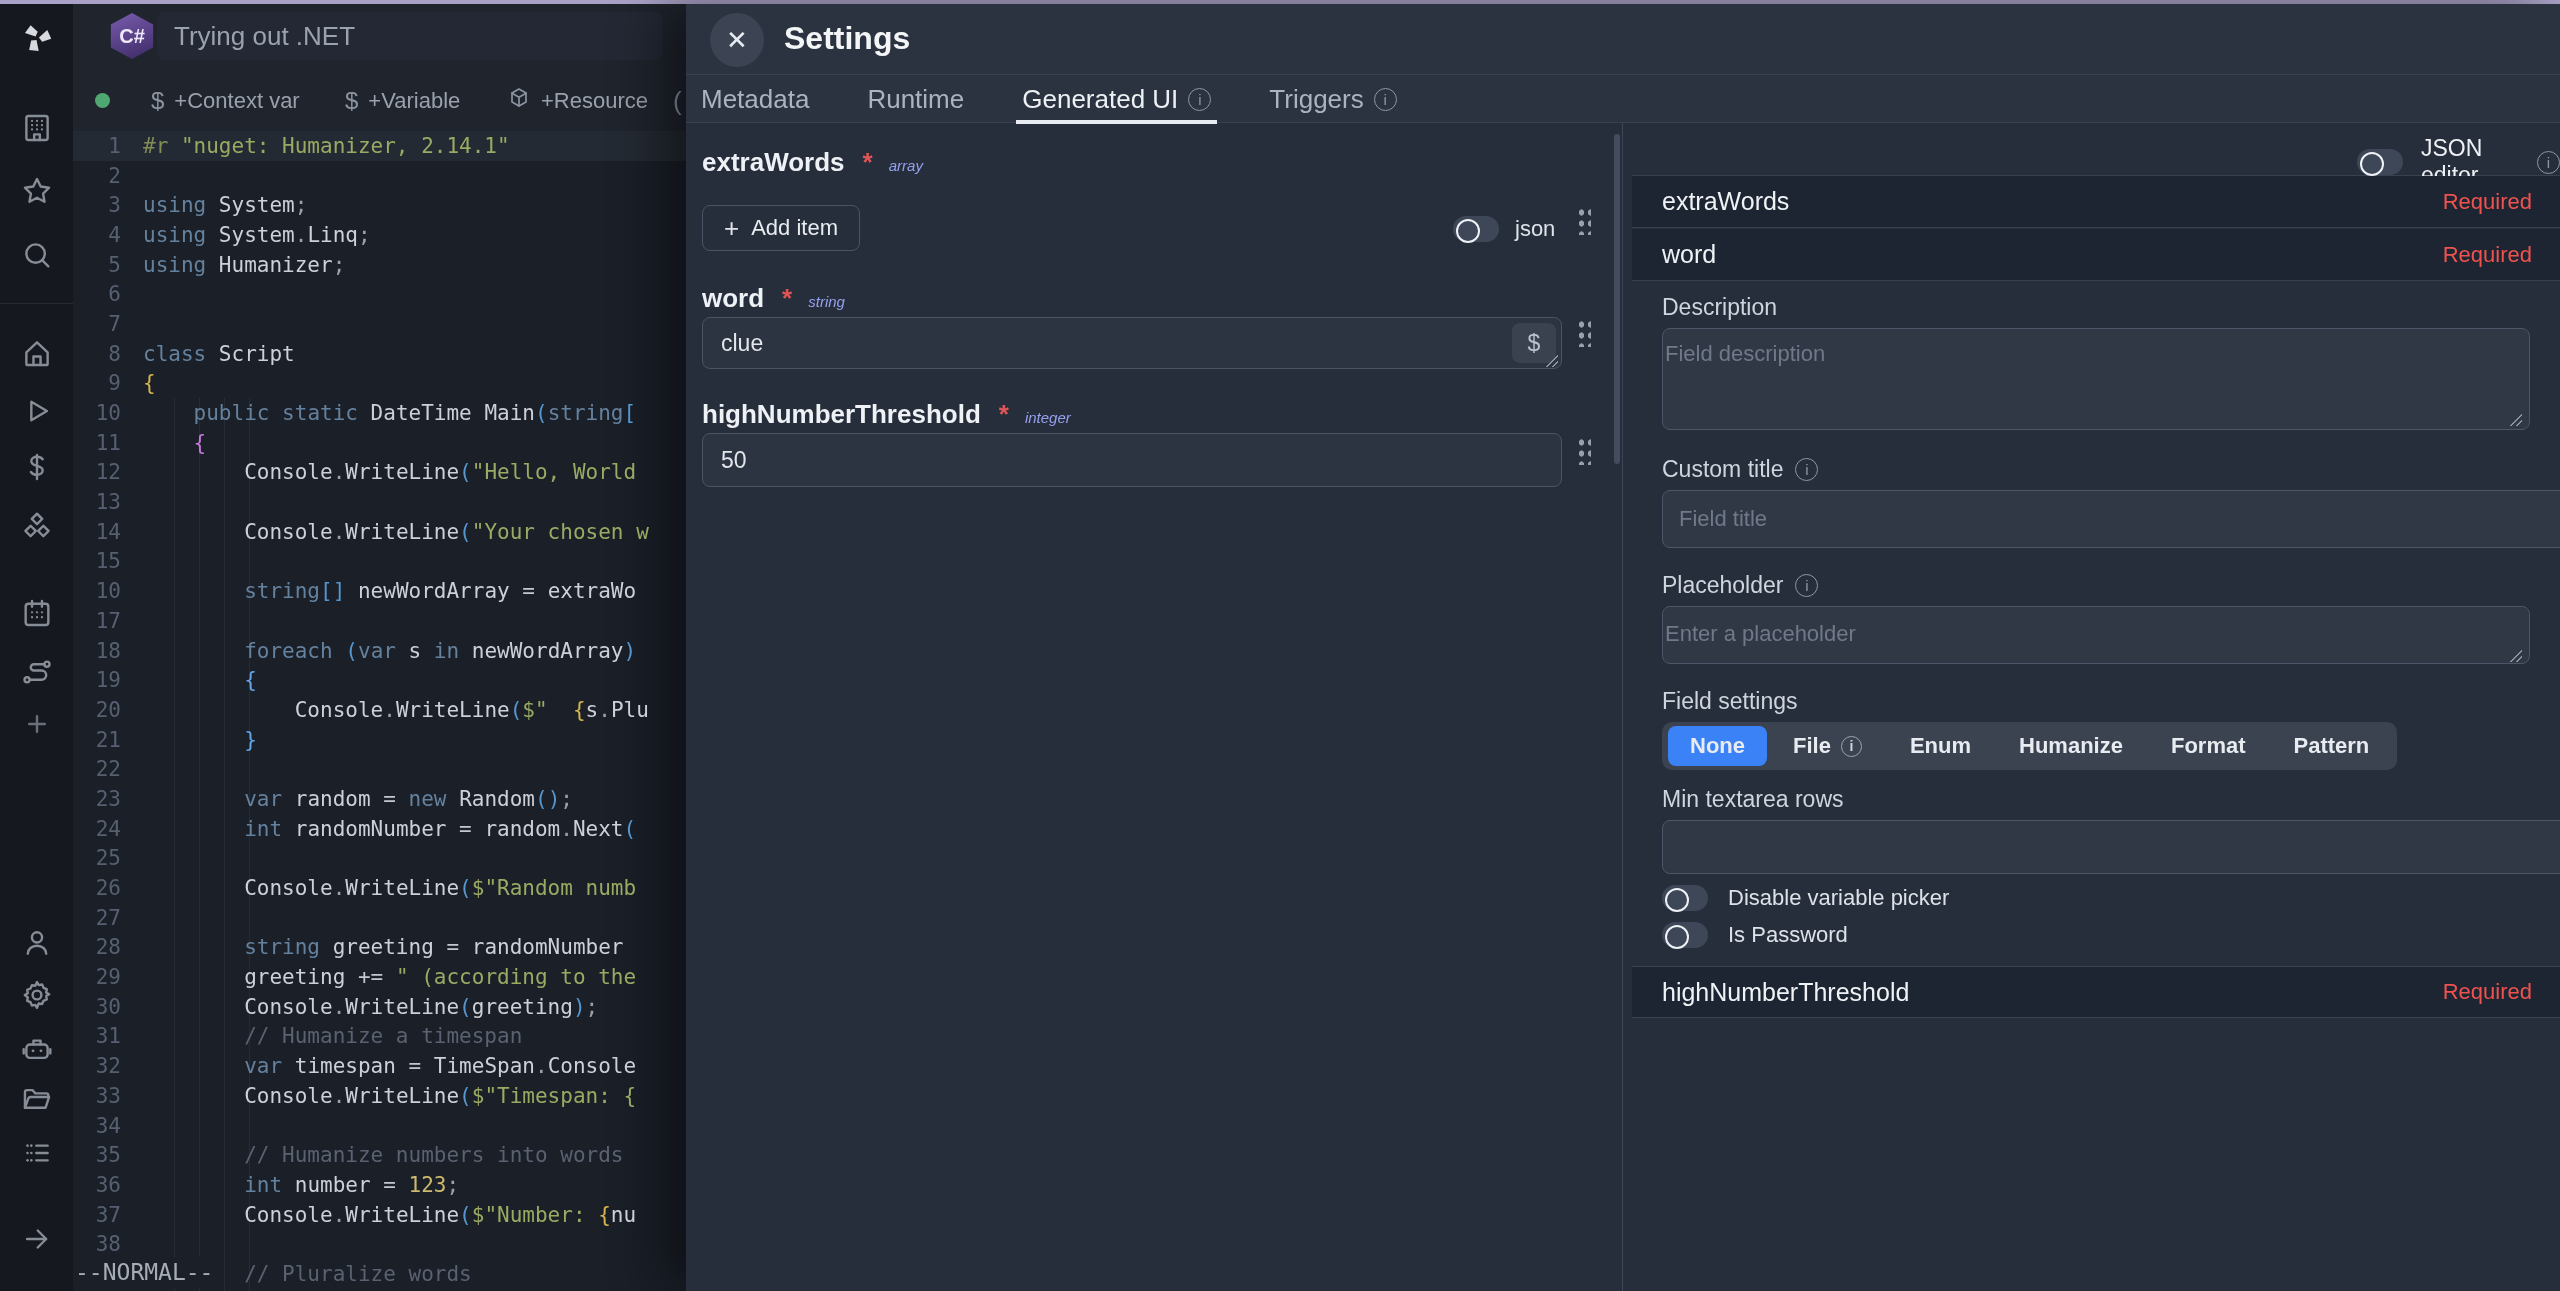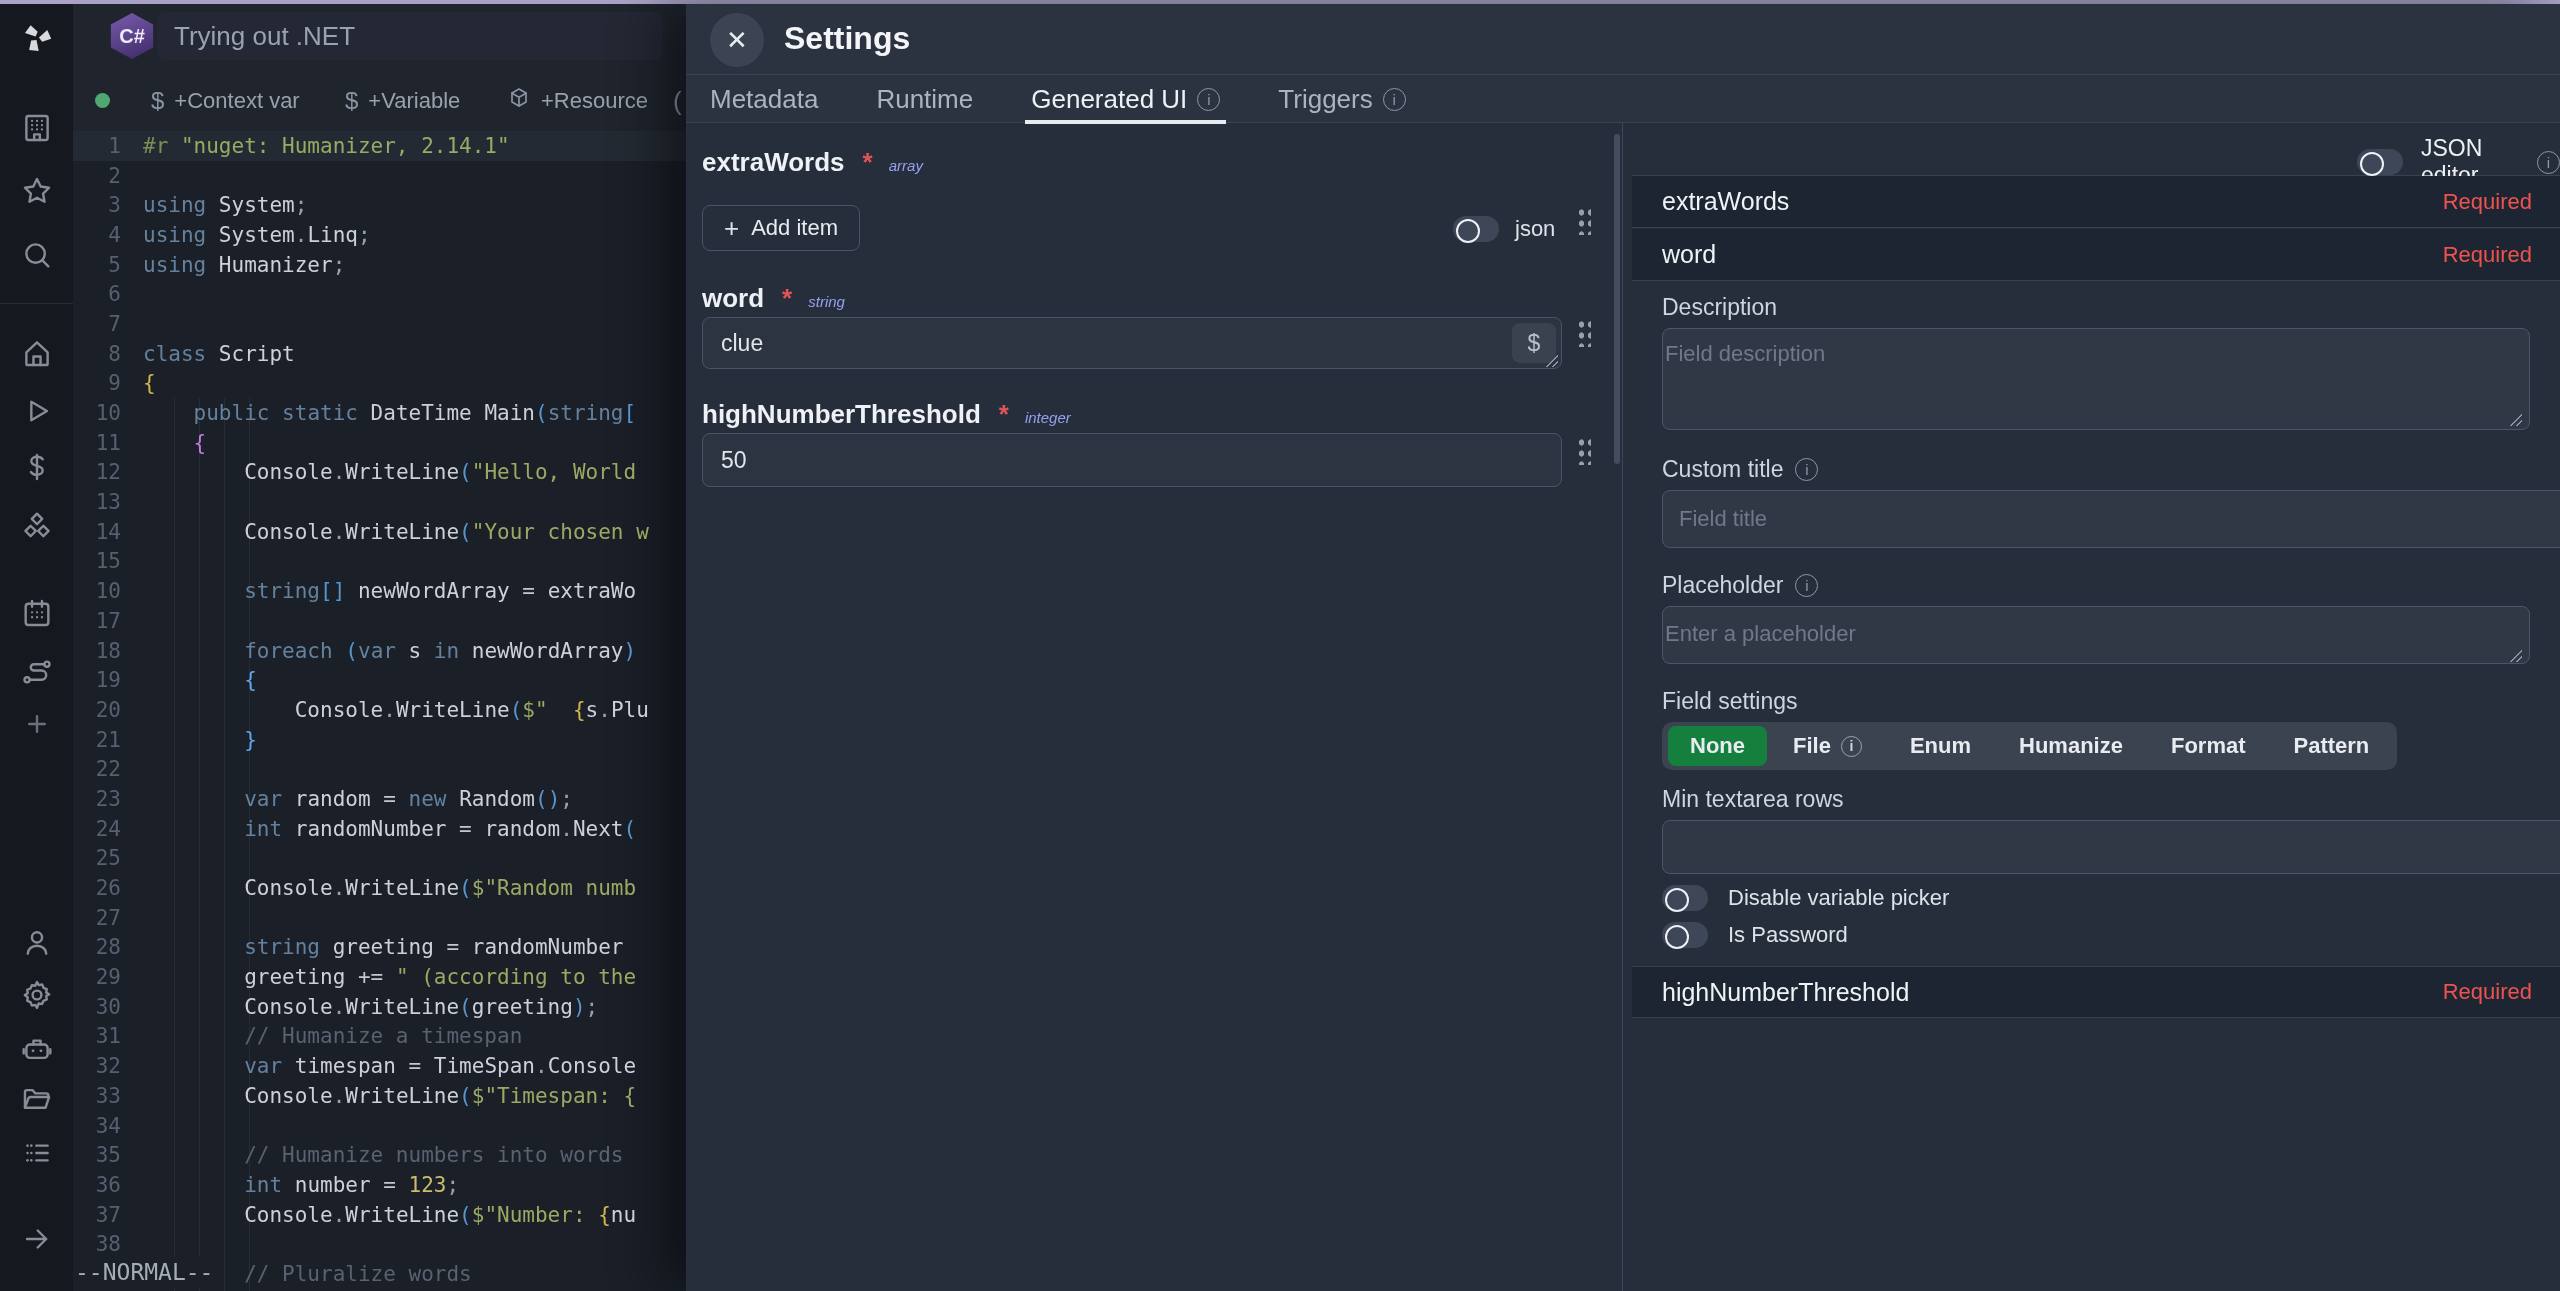--- a/index.html
+++ b/index.html
@@ -40,21 +40,21 @@
   .tk-p{color:#9ba1ab;} .tk-b{color:#5596cf;} .tk-c{color:#5a6170;} .tk-n{color:#cdbb6e;}
   .tk-y{color:#d3b54e;} .tk-m{color:#c678dd;} .tk-u{color:#61a5e8;} .tk-w{color:#c3c8cf;}
   .guide { position:absolute; width:1px; top:394px; bottom:0; background:#262c36; z-index:1; }
   .vim-status { position:absolute; left:2px; top:1253px; font-family:"DejaVu Sans Mono","Liberation Mono",monospace; font-size:23px; color:#a7adb6; background:#1a1f28; z-index:5; padding:2px 6px 2px 0; }
 
   
   .modal { position:absolute; left:686px; top:4px; width:1874px; height:1287px; background:#272e3b; box-shadow:-24px 0 48px rgba(0,0,0,.45); }
   .m-header { position:absolute; left:0; top:0; width:1874px; height:71px; background:#2b3240; border-bottom:1px solid #3a4150; }
   .close-btn { position:absolute; left:24px; top:9px; width:54px; height:54px; border-radius:50%; background:#3c4453; border:none; color:#e8ecf2; font-size:26px; cursor:pointer; display:flex; align-items:center; justify-content:center; }
   .m-title { position:absolute; left:98px; top:16px; font-size:32px; font-weight:bold; color:#f3f5f7; }
-  .m-tabs { position:absolute; left:0; top:71px; width:1874px; height:48px; background:#2b3240; border-bottom:1px solid #394050; display:flex; padding-left:24px; }
+  .m-tabs { position:absolute; left:0; top:71px; width:1874px; height:48px; background:#2b3240; border-bottom:1px solid #394050; display:flex; padding-left:15px; }
   .tab { position:relative; height:48px; display:flex; align-items:center; gap:10px; margin-right:58px; font-size:26px; color:#aab3c0; cursor:pointer; }
   .tab.active { color:#eef1f4; }
   .tab.active::after { content:""; position:absolute; left:-6px; right:-6px; bottom:-1px; height:4px; background:#e8ecf1; }
   .info-i { display:inline-flex; align-items:center; justify-content:center; width:23px; height:23px; border-radius:50%; border:1.8px solid #8e97a6; color:#8e97a6; font-size:15px; font-style:normal; flex:none; }
 
   
   .form-col { position:absolute; left:0; top:119px; width:936px; height:1168px; }
   .fld-label { position:absolute; display:flex; align-items:baseline; gap:16px; }
   .fld-name { font-size:26px; font-weight:bold; color:#eef1f5; }
   .req-star { color:#e05555; font-size:26px; font-weight:bold; margin-left:2px; }
@@ -79,21 +79,21 @@
   .json-bar { position:absolute; left:0; top:0; width:928px; height:53px; border-bottom:1px solid #39414f; }
   .insp-row { position:absolute; left:0; width:928px; height:52px; background:#1c2531; border-bottom:1px solid #39414f; display:flex; align-items:center; justify-content:space-between; padding:0 28px 0 30px; cursor:pointer; }
   .insp-row-label { font-size:25px; color:#f0f3f6; }
   .badge-required { font-size:22px; color:#ef5350; }
   .cfg-label { position:absolute; left:30px; font-size:23px; color:#ced5de; display:flex; align-items:center; gap:12px; }
   .cfg-input { position:absolute; left:30px; width:1045px; background:#313845; border:1px solid #4d5668; border-radius:8px; color:#e2e6eb; font-size:22px; padding:0 16px; font-family:inherit; outline:none; }
   .cfg-input::placeholder, .cfg-ta::placeholder { color:#6f7989; }
   .cfg-ta { position:absolute; left:30px; width:868px; background:#313845; border:1px solid #4d5668; border-radius:8px; color:#e2e6eb; font-size:22px; padding:12px 2px; font-family:inherit; outline:none; resize:none; }
   .segmented { position:absolute; left:30px; top:599px; height:48px; background:#3b4351; border-radius:10px; display:flex; align-items:center; padding:4px 6px; gap:4px; }
   .seg-opt { height:40px; border:none; background:none; border-radius:8px; color:#e8ecf0; font-size:22px; font-weight:600; padding:0 22px; cursor:pointer; display:flex; align-items:center; gap:10px; font-family:inherit; }
-  .seg-opt.active { background:#15803d; }
+  .seg-opt.active { background:#3b82f6; }
   .seg-opt .info-i { width:21px; height:21px; font-size:14px; border-color:#9aa3b0; color:#cfd5dd; }
   .cfg-toggle-row { position:absolute; left:30px; display:flex; align-items:center; gap:20px; }
 </style>
 </head>
 <body>
 
 <div class="screen">
   <div class="top-strip"></div>
 
   <nav class="rail">

